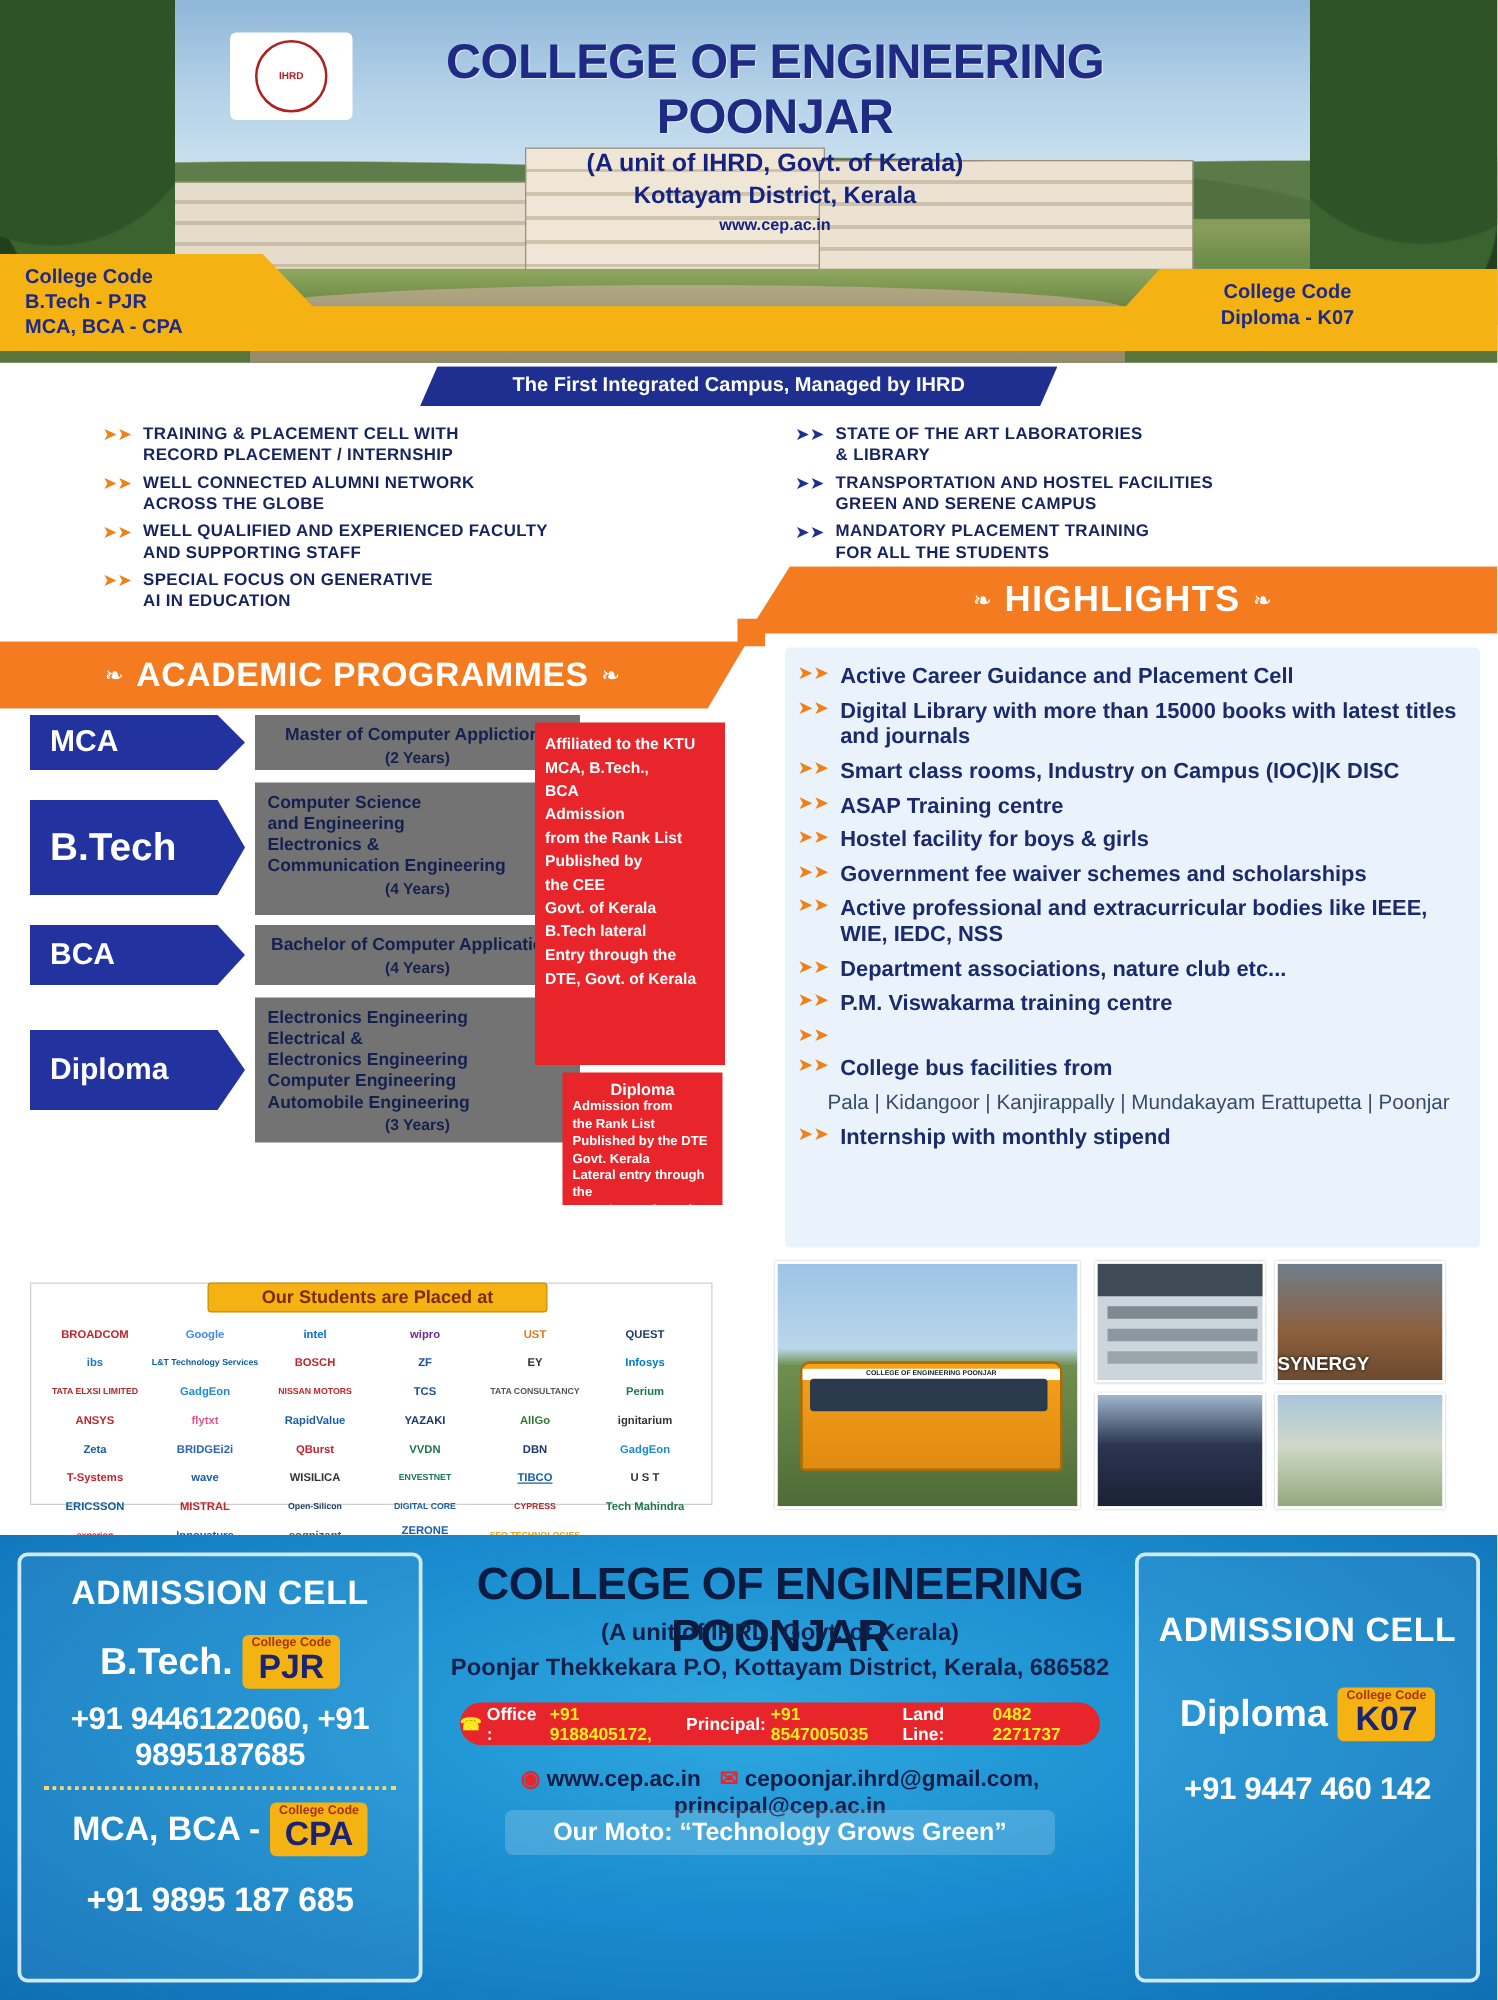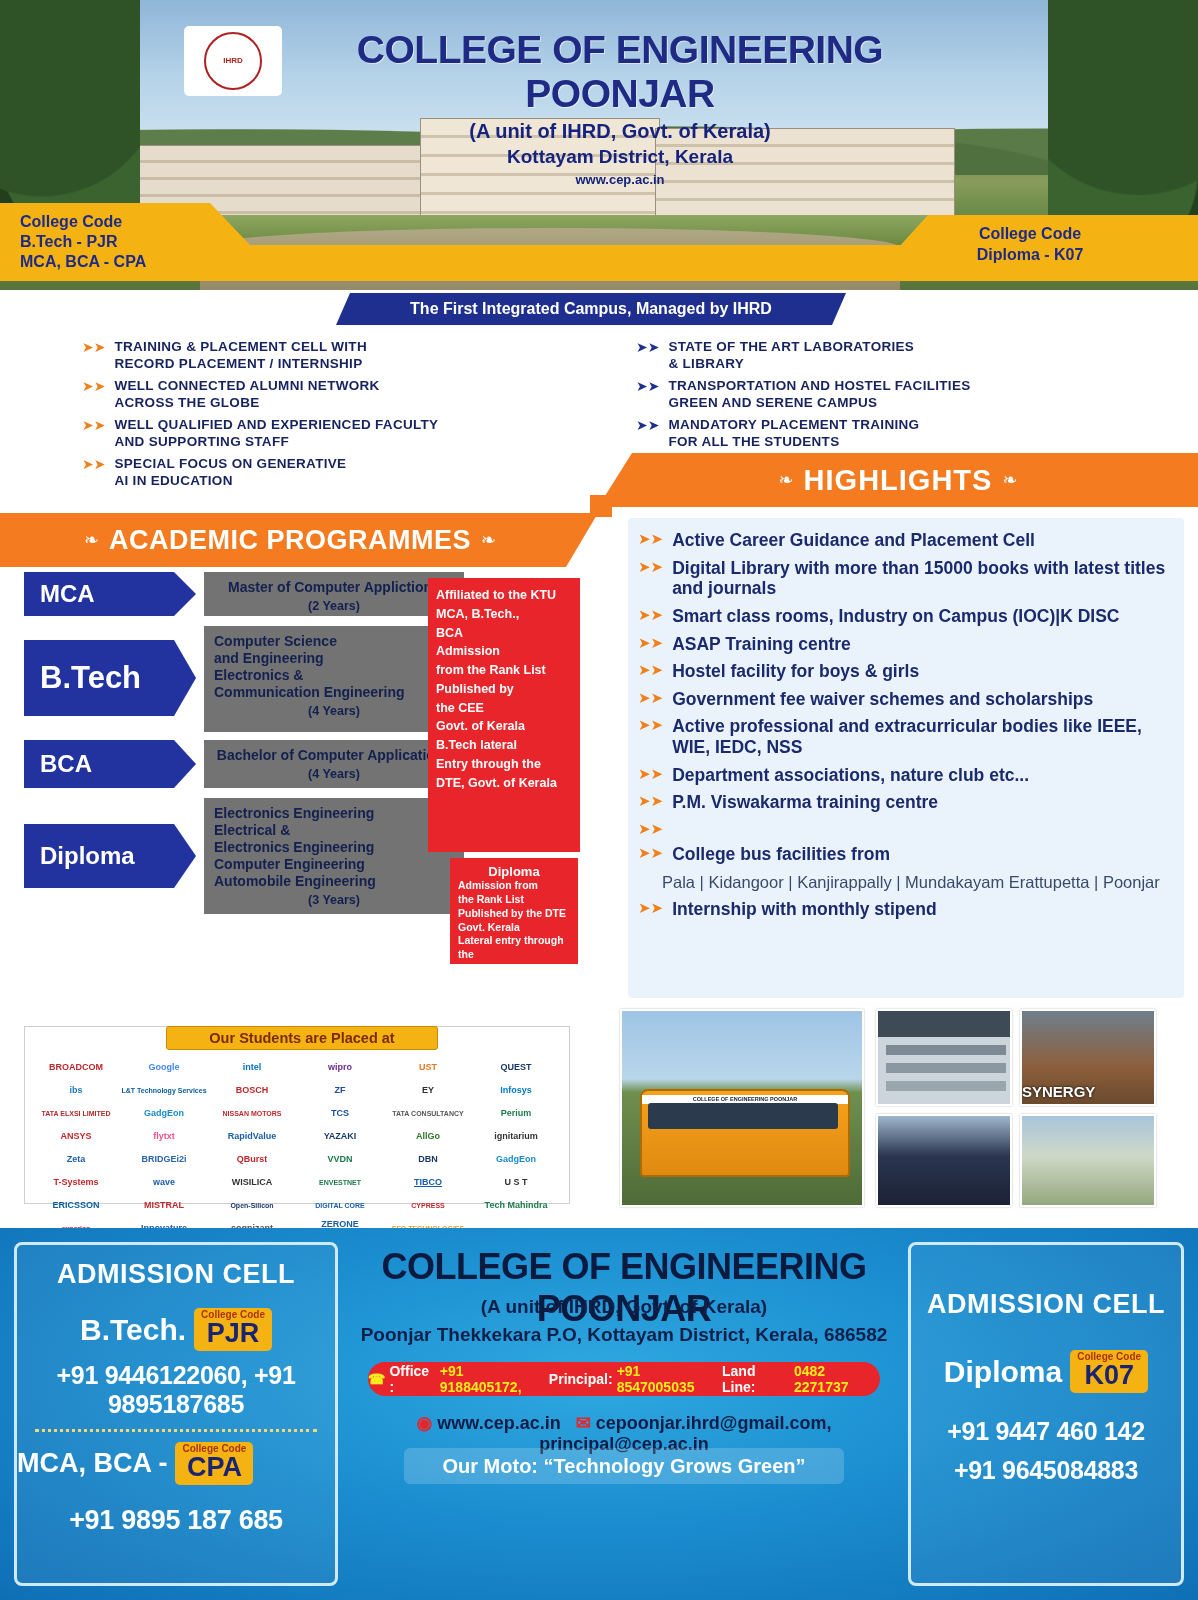--- a/index.html
+++ b/index.html
@@ -519,41 +519,40 @@
     <div class="adm-title" style="margin-top:14px;">ADMISSION CELL</div>
     <div style="display:flex; align-items:center; justify-content:center; gap:8px; margin-top:18px;">
       <span style="color:#fff; font-size:30px; font-weight:bold;">B.Tech.</span>
       <span class="code-badge">
         <span class="cc">College Code</span>
         <span class="cv">PJR</span>
       </span>
     </div>
     <div class="fphone" style="text-align:center; margin-top:10px;">+91 9446122060, +91 9895187685</div>
     <div class="dots"></div>
-    <div style="display:flex; align-items:center; gap:8px; margin-top:8px;">
+    <div style="display:flex; align-items:center; justify-content:center; gap:8px; margin-top:8px;">
       <span style="color:#fff; font-size:27px; font-weight:bold;">MCA, BCA -</span>
       <span class="code-badge">
         <span class="cc">College Code</span>
         <span class="cv">CPA</span>
       </span>
     </div>
     <div class="fphone" style="text-align:center; margin-top:20px; font-size:27px;">+91 9895 187 685</div>
   </div>
 
   <div class="fcard fcard-r">
     <div class="adm-title" style="margin-top:44px;">ADMISSION CELL</div>
     <div style="display:flex; align-items:center; justify-content:center; gap:8px; margin-top:30px;">
       <span style="color:#fff; font-size:30px; font-weight:bold;">Diploma</span>
       <span class="code-badge">
         <span class="cc">College Code</span>
         <span class="cv">K07</span>
       </span>
     </div>
     <div class="fphone" style="text-align:center; margin-top:24px;">+91 9447 460 142</div>
-    <div class="fphone" style="text-align:center; margin-top:10px;">+91 9645084883</div>
   </div>
 
   <div class="fc-title">COLLEGE OF ENGINEERING POONJAR</div>
   <div class="fc-sub1">(A unit of IHRD, Govt. of Kerala)</div>
   <div class="fc-sub2">Poonjar Thekkekara P.O, Kottayam District, Kerala, 686582</div>
 
   <div class="pill">
     <span style="color:#f9ed1c;">☎</span>
     <span>Office :</span>
     <span class="hi">+91 9188405172,</span>

